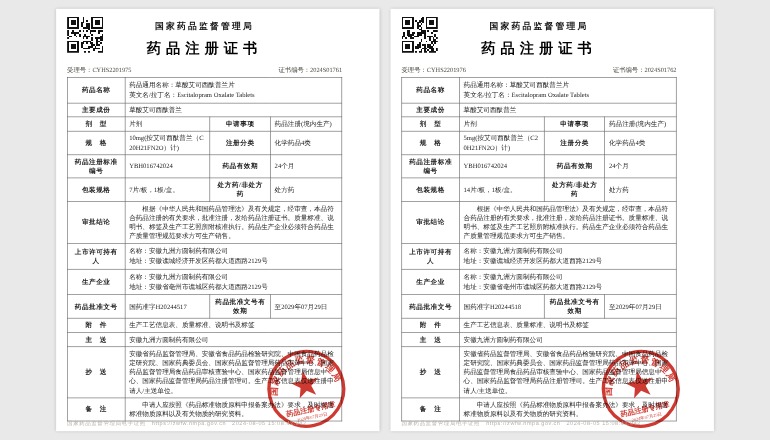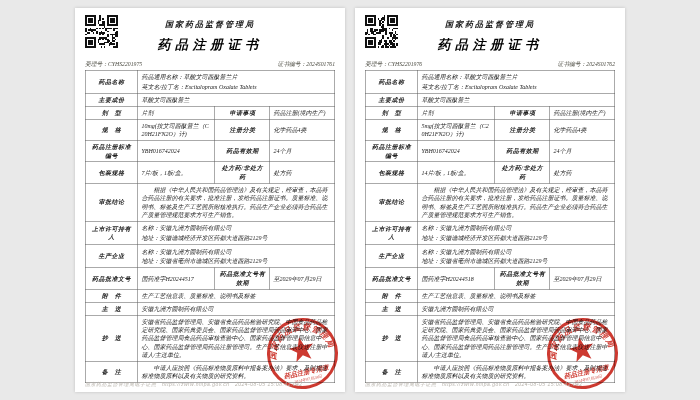--- a/index.html
+++ b/index.html
@@ -6,23 +6,23 @@
   body{
     width:700px;height:400px;overflow:hidden;
     background:#e9e9e9;
     font-family:"Liberation Serif", serif;
   }
   .docs{
     display:flex;justify-content:center;gap:10px;
     padding:8px 0;
   }
   .doc{
-    width:270px;height:384px;background:#ffffff;
+    width:294px;height:384px;background:#ffffff;
     box-shadow:0 0 3px rgba(0,0,0,.18);
-    overflow:hidden;position:relative;flex:0 0 auto;font-style:italic;
+    overflow:hidden;position:relative;flex:0 0 auto;
   }
   .doc-inner{
     width:540px;height:768px;
     transform:scale(.5);transform-origin:0 0;
     box-sizing:border-box;padding:14px 20px;
     position:relative;color:#222;
   }
   .qr{position:absolute;left:20px;top:14px;width:66px;height:66px;}
   .hdr{text-align:center;padding-top:8px;}
   .agency{font-size:16px;font-weight:bold;letter-spacing:4px;color:#111;}

